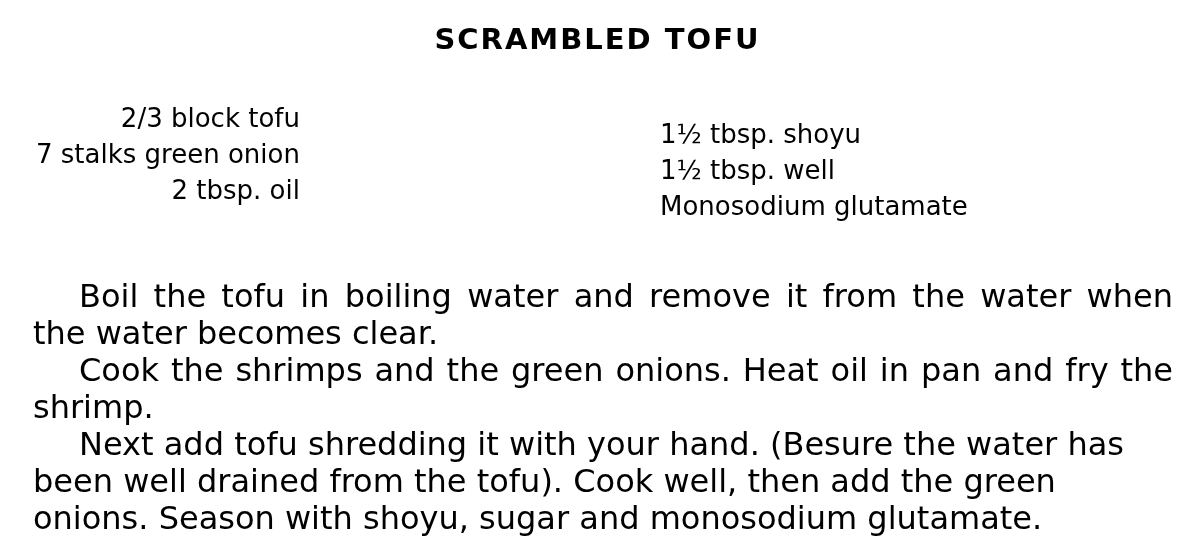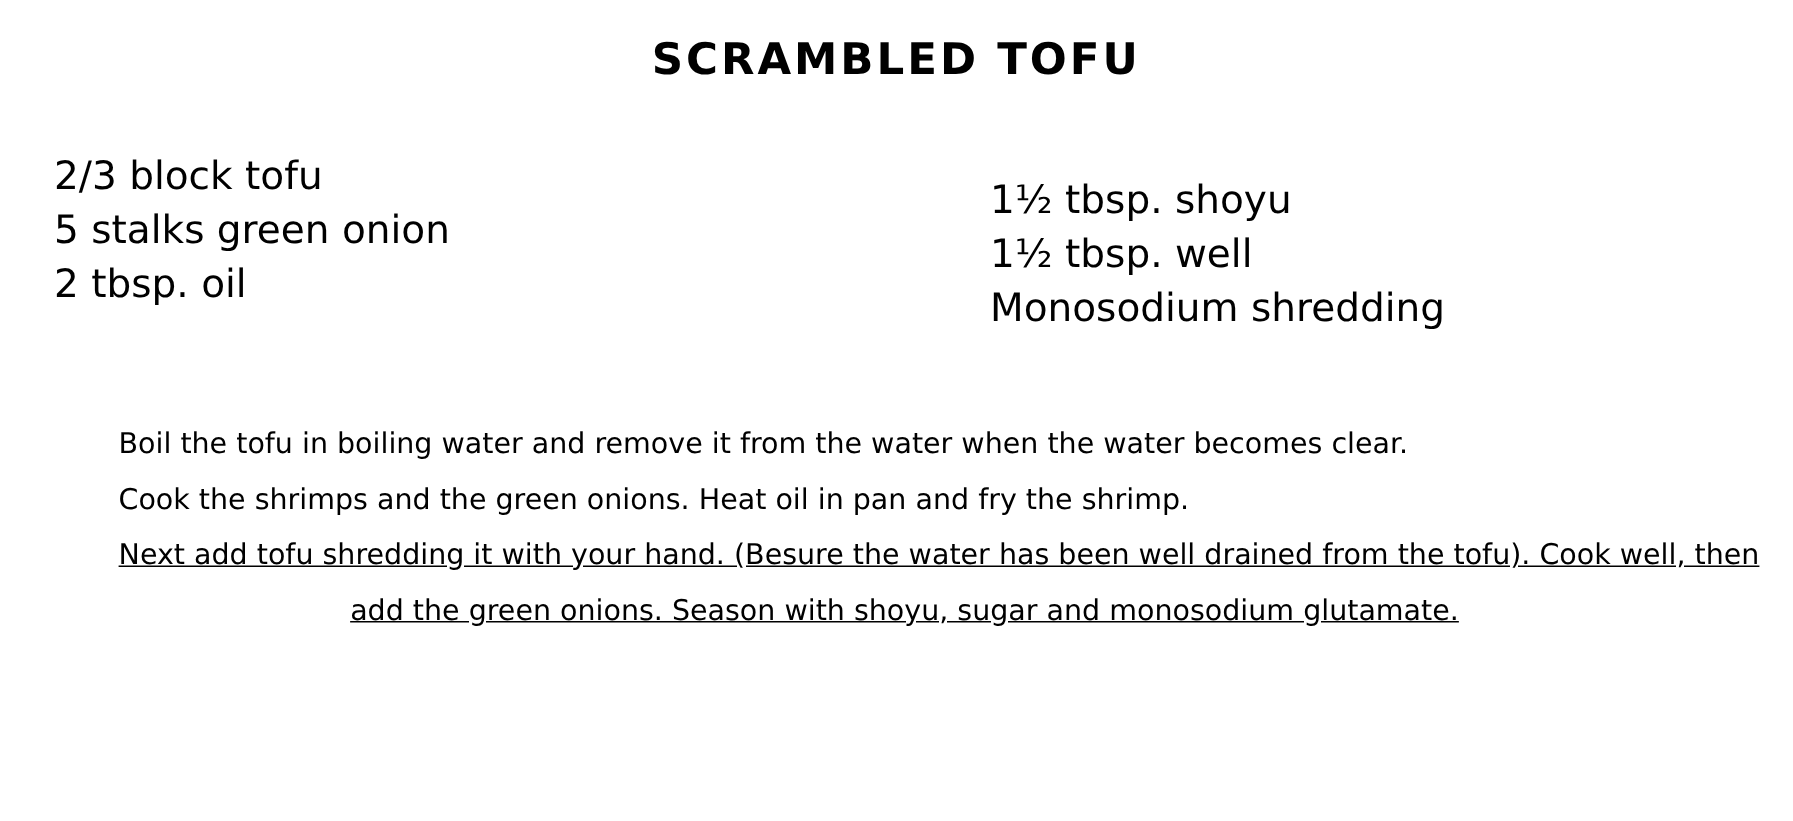--- a/index.html
+++ b/index.html
@@ -39,66 +39,66 @@
   }
   .ing-col {
     position: absolute;
     font-size: 26px;
     line-height: 36px;
     font-family: "DejaVu Sans", sans-serif;
   }
   .ing-col.left {
     left: 36px;
     top: 0;
+    text-align: right;
   }
   .ing-col.right {
     left: 660px;
     top: 16px;
   }
   .ing-line {
     white-space: nowrap;
   }
   .method {
     position: absolute;
     top: 278px;
     left: 33px;
     width: 1140px;
-    font-size: 19px;
+    font-size: 32px;
     line-height: 37px;
     text-align: justify;
     font-family: "DejaVu Sans", sans-serif;
   }
   .method p {
     margin: 0;
     text-indent: 46px;
   }
   .method p.last {
-    text-align: center;
-    text-decoration: underline;
+    text-align: left;
   }
 </style>
 </head>
 <body>
 
 <div class="page">
 
   <div class="recipe-title">SCRAMBLED TOFU</div>
 
   <div class="ingredients">
 
     <div class="ing-col left">
       <div class="ing-line">2/3 block tofu</div>
-      <div class="ing-line">5 stalks green onion</div>
+      <div class="ing-line">7 stalks green onion</div>
       <div class="ing-line">2 tbsp. oil</div>
     </div>
 
     <div class="ing-col right">
       <div class="ing-line">1½ tbsp. shoyu</div>
       <div class="ing-line">1½ tbsp. well</div>
-      <div class="ing-line">Monosodium shredding</div>
+      <div class="ing-line">Monosodium glutamate</div>
     </div>
 
   </div>
 
   <div class="method">
     <p>Boil the tofu in boiling water and remove it from the water when the water becomes clear.</p>
     <p>Cook the shrimps and the green onions. Heat oil in pan and fry the shrimp.</p>
     <p class="last">Next add tofu shredding it with your hand. (Besure the water has been well drained from the tofu). Cook well, then add the green onions. Season with shoyu, sugar and monosodium glutamate.</p>
   </div>
 

